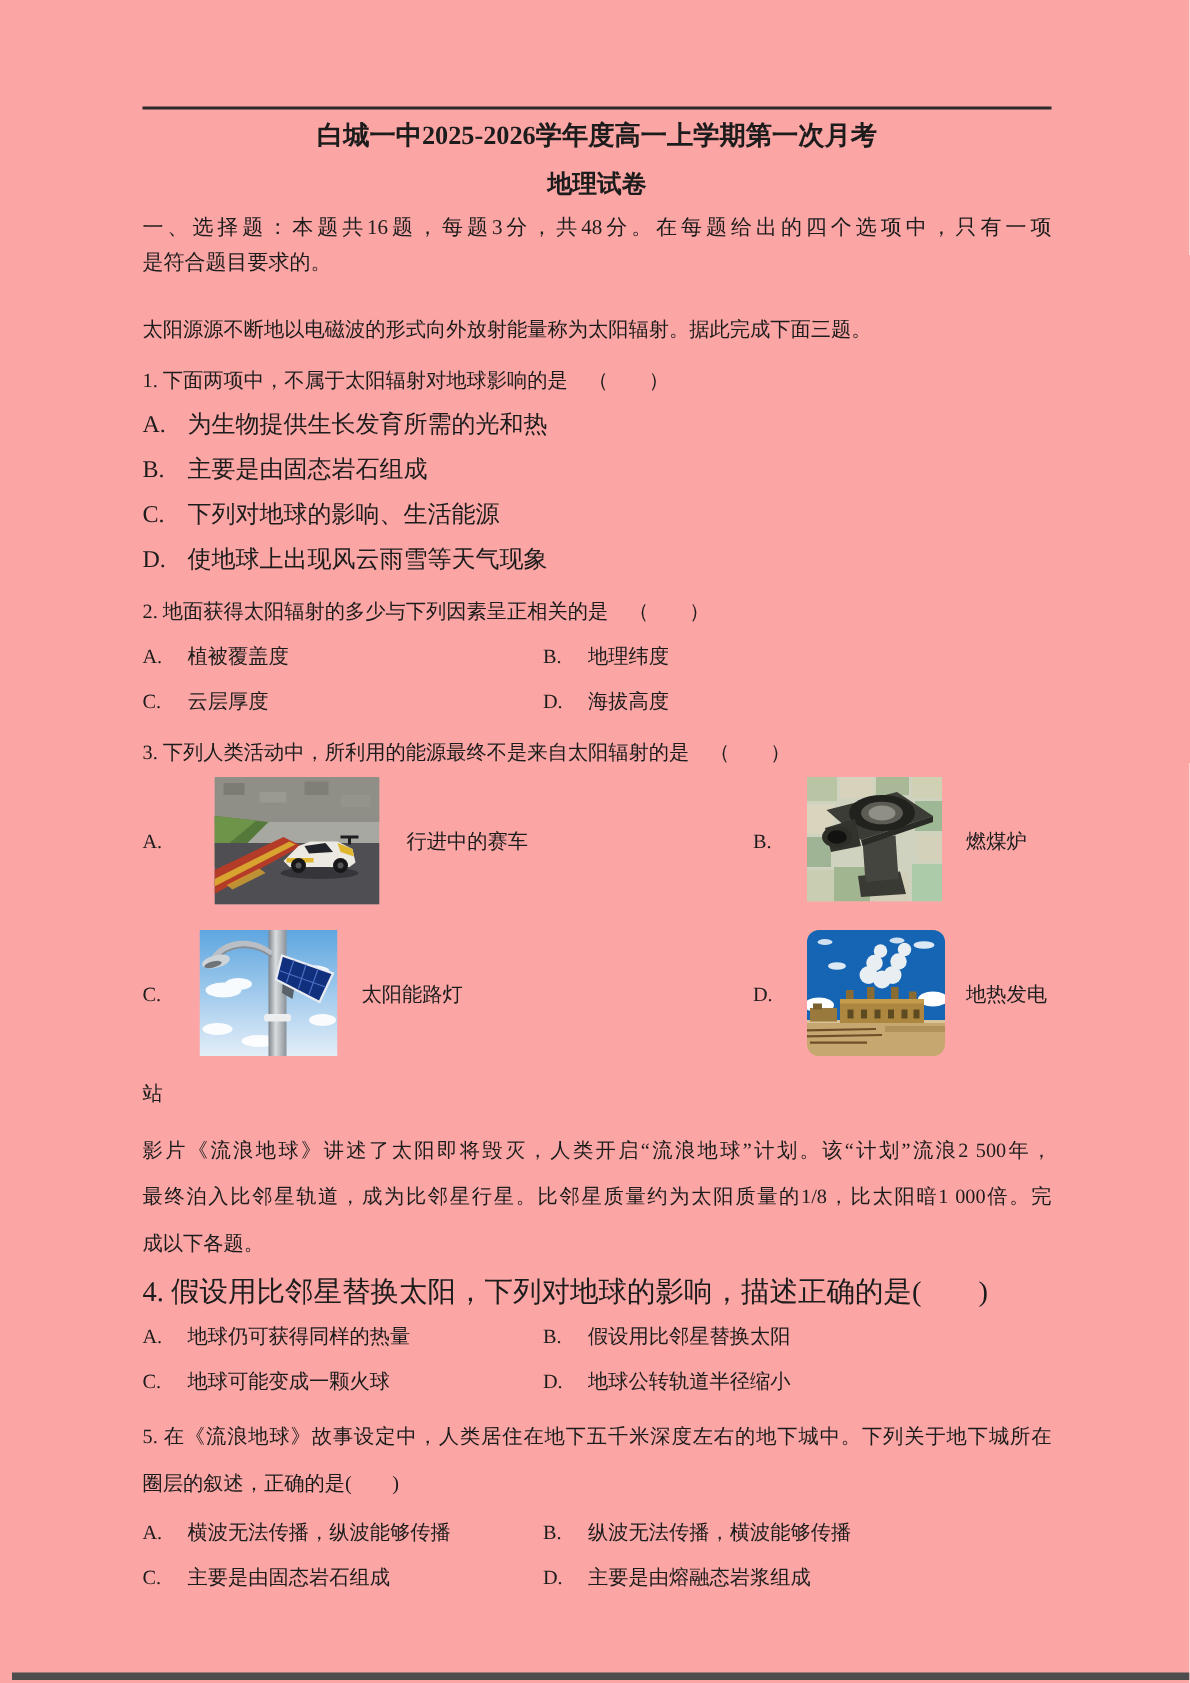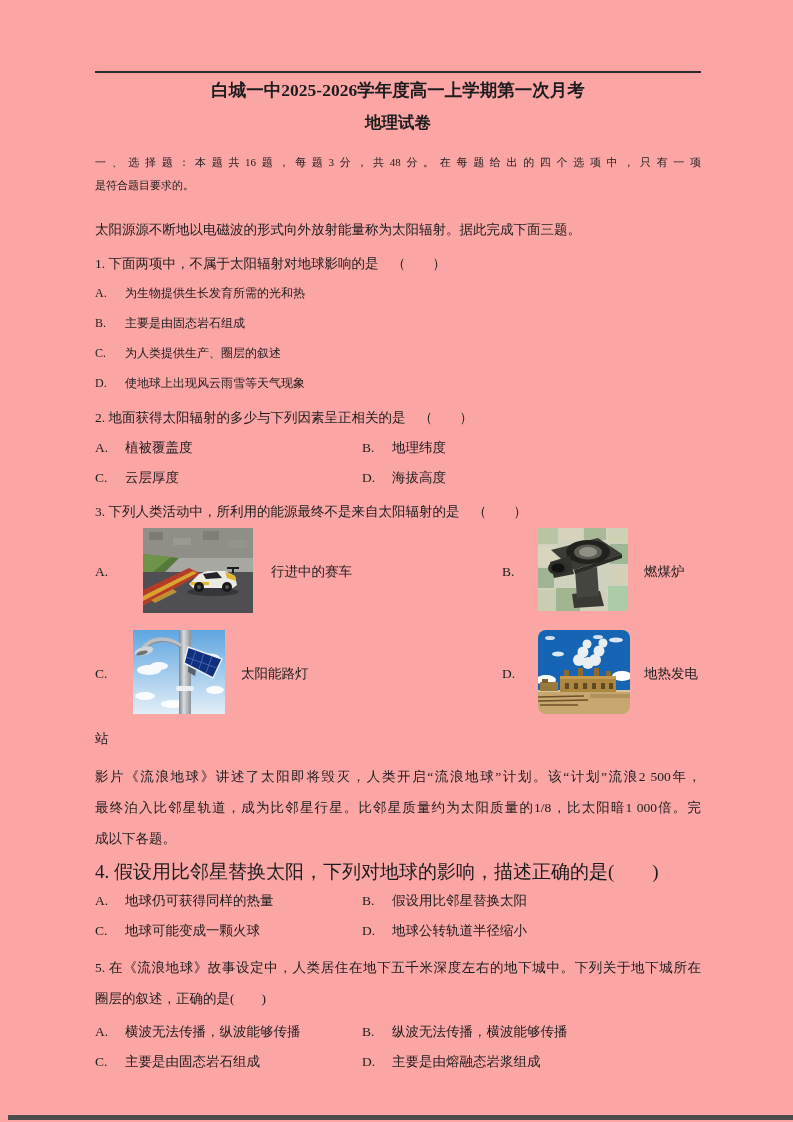--- a/index.html
+++ b/index.html
@@ -9,27 +9,27 @@
     font-family:"Liberation Serif","DejaVu Serif",serif;
     color:#1c1c1c;
   }
   .page { position:absolute; inset:0; background:#fca5a5; }
   .content { position:absolute; left:95px; top:0; width:606px; }
 
   .top-rule { height:0; border-top:2.5px solid #2b2b2b; margin-top:71px; }
   .title { text-align:center; font-weight:bold; font-size:17.5px; line-height:23px; margin-top:6px; }
   .subtitle { text-align:center; font-weight:bold; font-size:16.5px; line-height:22px; margin-top:10px; }
 
-  .section-intro { font-size:11px; line-height:23px; margin-top:17px; }
+  .section-intro { font-size:14px; line-height:23px; margin-top:7px; }
   .jline { text-align:justify; text-align-last:justify; }
 
   .stim1 { font-size:13.5px; line-height:17px; margin-top:24px; }
 
   .qtext { font-size:13.5px; line-height:17px; margin-top:17px; }
-  .opt-line { font-size:12px; line-height:17px; margin-top:13px; }
+  .opt-line { font-size:16px; line-height:17px; margin-top:13px; }
   .opt-letter { display:inline-block; width:30px; }
   .opt-grid { position:relative; font-size:13.5px; line-height:17px; height:17px; margin-top:13px; }
   .opt-grid .col2 { position:absolute; left:267px; top:0; }
 
   .img-row { position:relative; height:85px; }
   .img-row.row1 { margin-top:8px; }
   .img-row.row2 { margin-top:17px; }
   .img-row .abs { position:absolute; top:50%; transform:translateY(-50%); font-size:13.5px; line-height:17px; }
   .img-row .pic { position:absolute; top:0; }
   .pic svg { display:block; }
@@ -60,21 +60,21 @@
     <div class="section-intro">
       <div class="jline">一、选择题：本题共16题，每题3分，共48分。在每题给出的四个选项中，只有一项</div>
       <div>是符合题目要求的。</div>
     </div>
 
     <div class="stim1">太阳源源不断地以电磁波的形式向外放射能量称为太阳辐射。据此完成下面三题。</div>
 
     <div class="qtext">1. 下面两项中，不属于太阳辐射对地球影响的是　（　　）</div>
     <div class="opt-line"><span class="opt-letter">A.</span><span>为生物提供生长发育所需的光和热</span></div>
     <div class="opt-line"><span class="opt-letter">B.</span><span>主要是由固态岩石组成</span></div>
-    <div class="opt-line"><span class="opt-letter">C.</span><span>为人类提供生产、圈层的叙述</span></div>
+    <div class="opt-line"><span class="opt-letter">C.</span><span>下列对地球的影响、生活能源</span></div>
     <div class="opt-line"><span class="opt-letter">D.</span><span>使地球上出现风云雨雪等天气现象</span></div>
 
     <div class="qtext">2. 地面获得太阳辐射的多少与下列因素呈正相关的是　（　　）</div>
     <div class="opt-grid">
       <span><span class="opt-letter">A.</span><span>植被覆盖度</span></span>
       <span class="col2"><span class="opt-letter">B.</span><span>地理纬度</span></span>
     </div>
     <div class="opt-grid">
       <span><span class="opt-letter">C.</span><span>云层厚度</span></span>
       <span class="col2"><span class="opt-letter">D.</span><span>海拔高度</span></span>

